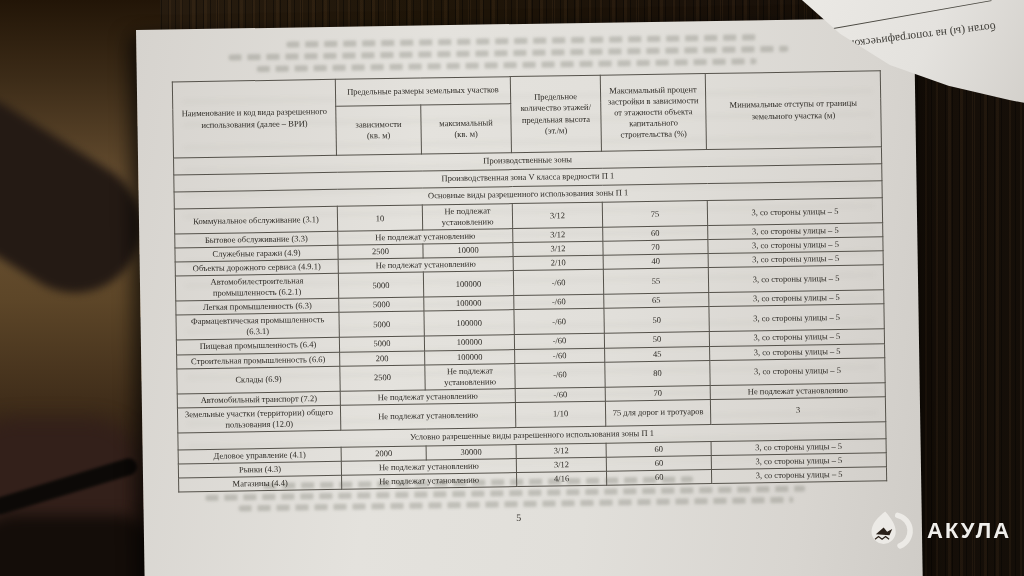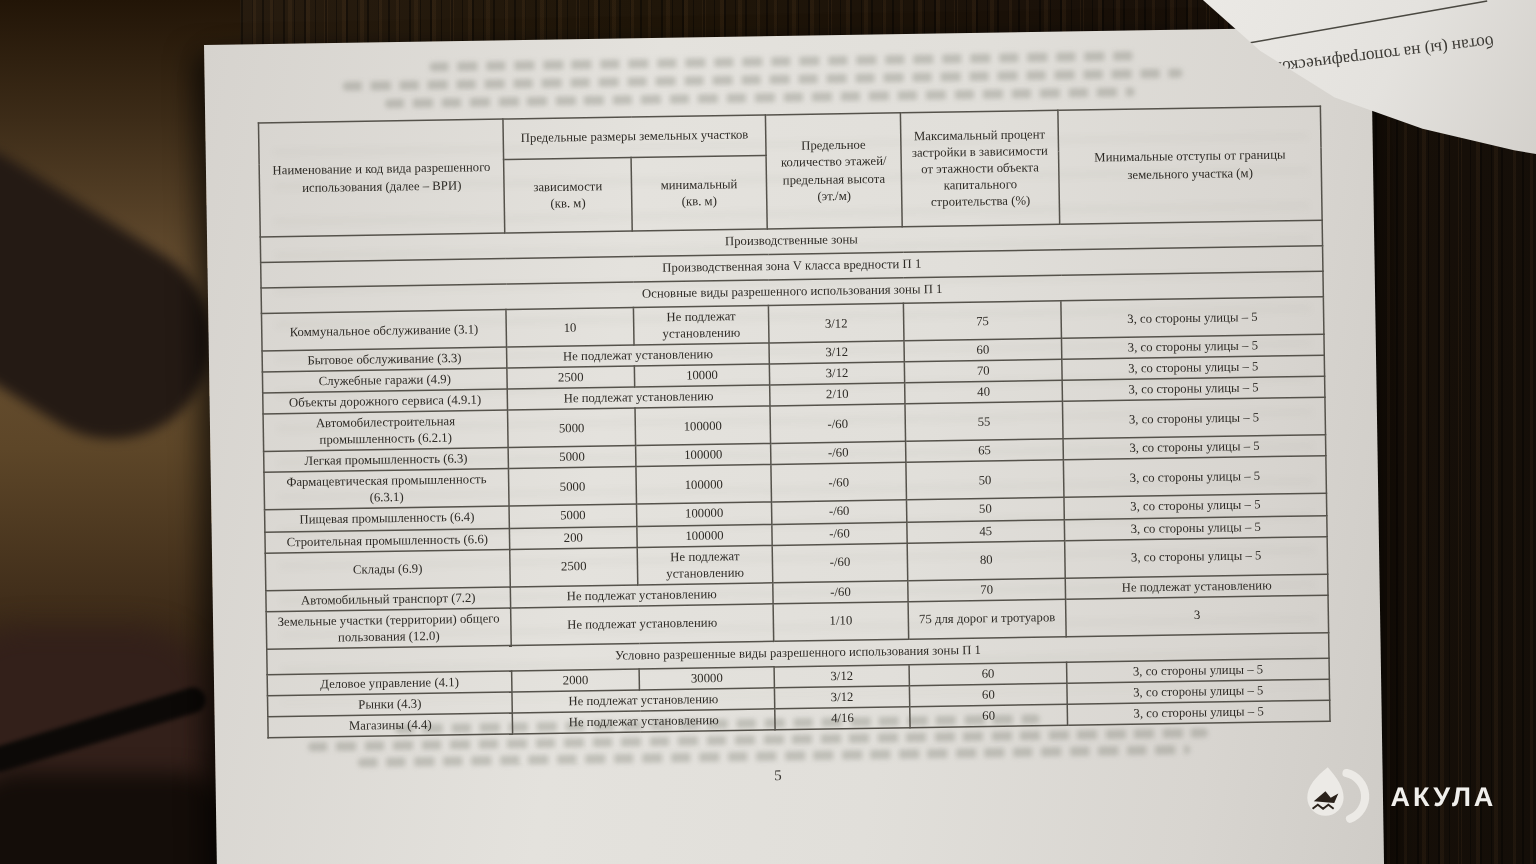--- a/index.html
+++ b/index.html
@@ -45,21 +45,21 @@
     clip-path:polygon(9% 0, 100% 0, 100% 79%, 94% 77%, 69% 66%, 45% 50%, 24.6% 26%);
     filter:drop-shadow(-5px 6px 7px rgba(0,0,0,0.55));}
   .sheet-line{position:absolute;left:42px;top:30px;width:172px;border-top:1.3px solid #4a4841;
     transform:rotate(-10deg);transform-origin:left top;}
   .sheet-text{position:absolute;left:33px;top:27px;width:218px;height:15px;
     transform:rotate(173deg);text-align:center;
     font-size:11.5px;color:#3c3a35;white-space:nowrap;}
   
   .watermark{position:absolute;left:868px;top:510px;z-index:9;display:flex;align-items:center;gap:9px;}
   .watermark .brand{font-family:"Liberation Sans", sans-serif;font-weight:bold;
-    font-size:18px;letter-spacing:2px;color:#f0efec;}
+    font-size:22px;letter-spacing:2px;color:#f0efec;}
 </style>
 </head>
 <body>
 
 <div class="scene">
 
   <div class="wood-left"></div>
   <div class="arm"></div>
   <div class="blob-bl"></div>
   <div class="blob-bl2"></div>
@@ -86,21 +86,21 @@
       <thead>
         <tr>
           <th rowspan="2">Наименование и код вида разрешенного использования (далее – ВРИ)</th>
           <th colspan="2">Предельные размеры земельных участков</th>
           <th rowspan="2">Предельное количество этажей/ предельная высота (эт./м)</th>
           <th rowspan="2">Максимальный процент застройки в зависимости от этажности объекта капитального строительства (%)</th>
           <th rowspan="2">Минимальные отступы от границы земельного участка (м)</th>
         </tr>
         <tr>
           <th><span>зависимости</span><br><span>(кв. м)</span></th>
-          <th><span>минимальный</span><br><span>(кв. м)</span></th>
+          <th><span>максимальный</span><br><span>(кв. м)</span></th>
         </tr>
       </thead>
       <tbody>
           <tr>
             <td colspan="6" class="section-cell">Производственные зоны</td>
           </tr>
           <tr>
             <td colspan="6" class="section-cell">Производственная зона V класса вредности П 1</td>
           </tr>
           <tr>

